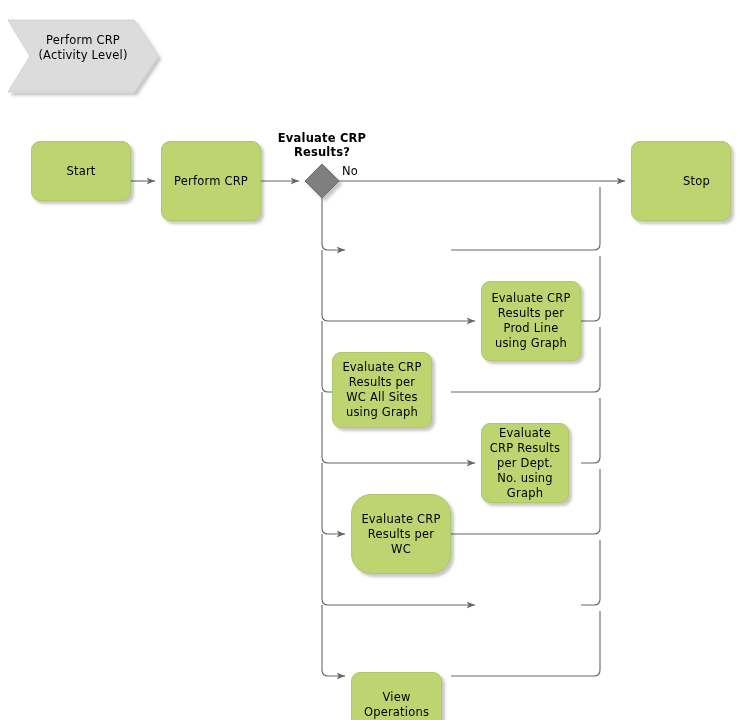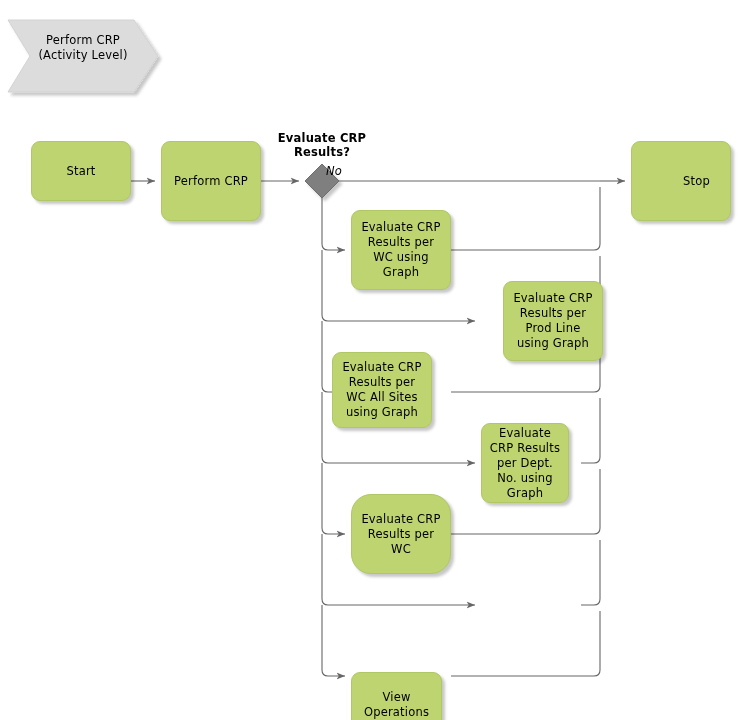--- a/index.html
+++ b/index.html
@@ -120,39 +120,36 @@
   </svg>
 
   <div class="banner-label" style="left:28px; top:33px; width:110px;">
     <div>Perform CRP</div>
     <div>(Activity Level)</div>
   </div>
 
   <div class="decision-label" style="left:262px; top:131px; width:120px;">Evaluate CRP
 Results?</div>
 
-  <div class="edge-label" style="left:326px; top:164px;font-style:italic;">No</div>
+  <div class="edge-label" style="left:342px; top:164px;">No</div>
 
   <div class="node task" style="left:31px; top:141px; width:100px; height:60px;">
     <span>Start</span>
   </div>
 
   <div class="node task" style="left:161px; top:141px; width:100px; height:80px;">
     <span>Perform CRP</span>
   </div>
 
   <div class="node task" style="left:631px; top:141px; width:100px; height:80px;padding-left:36px;">
     <span>Stop</span>
   </div>
 
-  <div class="node task" style="left:351px; top:210px; width:100px; height:80px;">
-    <span>Evaluate CRP Results per WC using Graph</span>
-  </div>
 
-  <div class="node task" style="left:503px; top:281px; width:100px; height:80px;">
+  <div class="node task" style="left:481px; top:281px; width:100px; height:80px;">
     <span>Evaluate CRP Results per Prod Line using Graph</span>
   </div>
 
   <div class="node task" style="left:332px; top:352px; width:100px; height:76px;">
     <span>Evaluate CRP Results per WC All Sites using Graph</span>
   </div>
 
   <div class="node task" style="left:481px; top:423px; width:88px; height:80px;">
     <span>Evaluate CRP Results per Dept. No. using Graph</span>
   </div>

